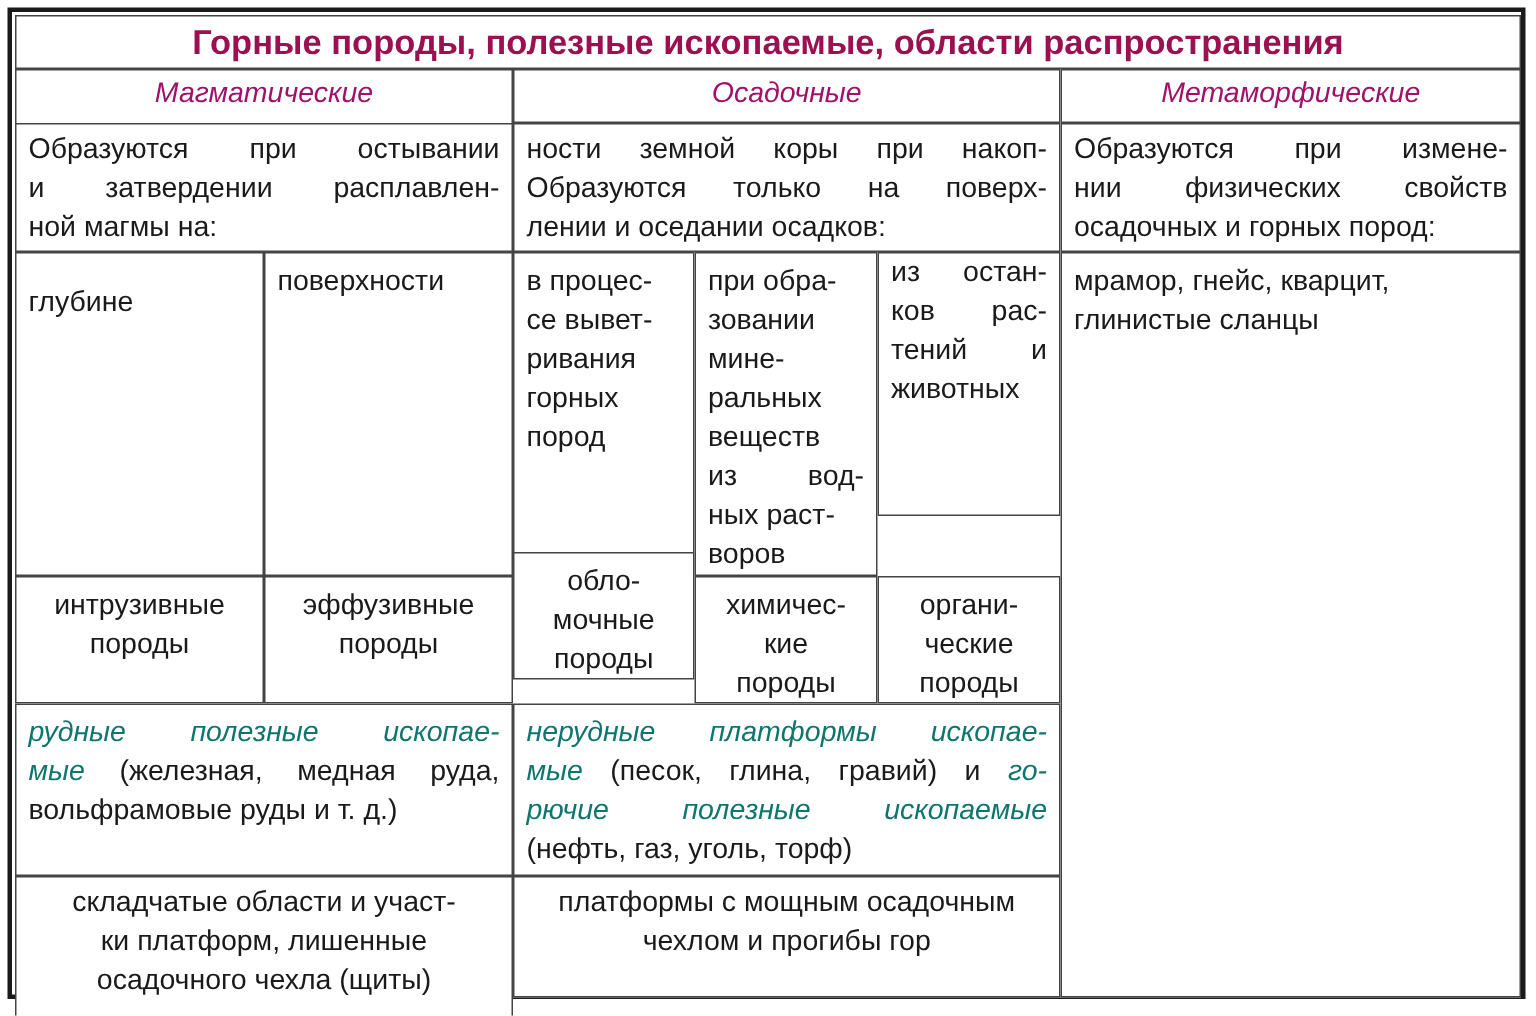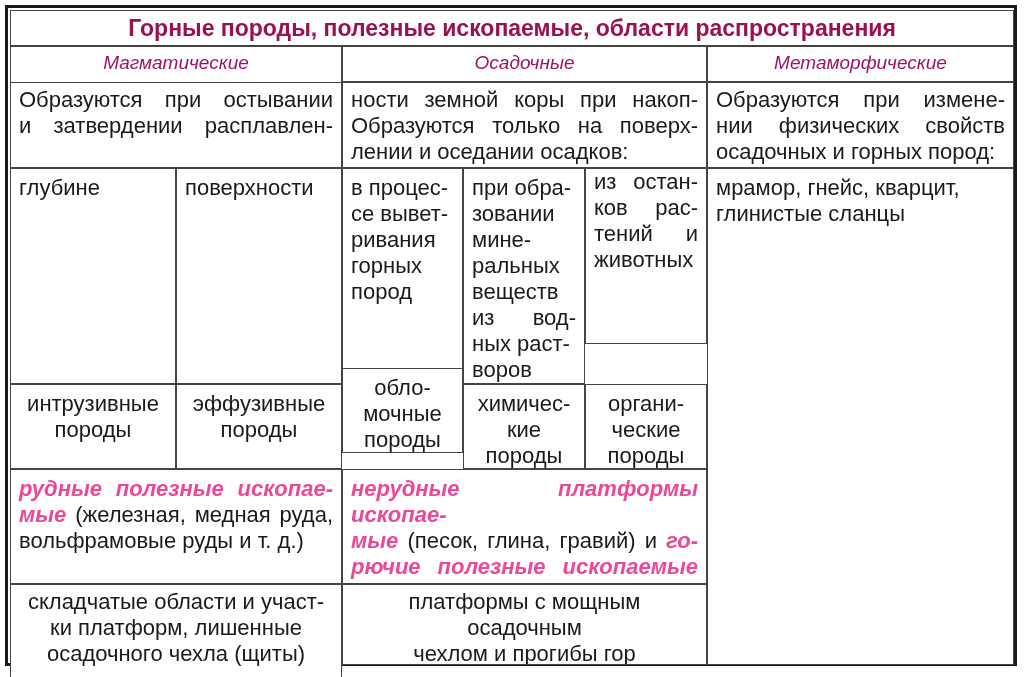--- a/index.html
+++ b/index.html
@@ -1,55 +1,56 @@
 <!DOCTYPE html>
 <html><head>
   <meta charset="utf-8">
   <style>
     html, body { margin: 0; padding: 0; background: #ffffff; }
     body { width: 1024px; height: 677px; position: relative; overflow: hidden;
            font-family: "Liberation Sans", sans-serif; color: #1a1a1a; }
     .frame { position: absolute; left: 5px; top: 5px; width: 1012px; height: 661px;
              border: 3px solid #1a1a1a; box-sizing: border-box; }
     .cell { position: absolute; box-sizing: border-box; border: 1px solid #444;
-            background: #fff; padding: 2px 8px; font-size: 22px; line-height: 26px; overflow: hidden; }
+            background: #fff; padding: 2px 8px; font-size: 19px; line-height: 26px; overflow: hidden; }
     .title { color: #9b1050; font-weight: bold; font-size: 23px; text-align: center; line-height: 30px; }
     .hdr { color: #a0126a; font-style: italic; text-align: center; font-size: 19px; line-height: 28px; }
     .center { text-align: center; }
-    .hl { color: #ec4899; font-style: italic; font-weight: bold; }
+    .hl { color: #0f766e; font-style: italic; }
     .line { display: block; }
     .jl { display: block; text-align: justify; text-align-last: justify; }
   </style>
 </head>
 <body>
 
 <div class="frame"></div>
 
 <div class="cell title" style="left:10px;top:10px;width:1004px;height:36px;">Горные породы, полезные ископаемые, области распространения</div>
 
 <div class="cell hdr" style="left:10px;top:46px;width:332px;height:44px;">Магматические</div>
 <div class="cell hdr" style="left:342px;top:46px;width:365px;height:36px;">Осадочные</div>
 <div class="cell hdr" style="left:707px;top:46px;width:307px;height:36px;">Метаморфические</div>
 
 <div class="cell" style="left:10px;top:82px;width:332px;height:86px;padding-top:4px;">
   <span class="jl">Образуются при остывании</span>
   <span class="jl">и затвердении расплавлен-</span>
+  <span class="line">ной магмы на:</span>
 </div>
 <div class="cell" style="left:342px;top:82px;width:365px;height:86px;padding-top:4px;">
   <span class="jl">ности земной коры при накоп-</span>
   <span class="jl">Образуются только на поверх-</span>
   <span class="line">лении и оседании осадков:</span>
 </div>
 <div class="cell" style="left:707px;top:82px;width:307px;height:86px;padding-top:4px;">
   <span class="jl">Образуются при измене-</span>
   <span class="jl">нии физических свойств</span>
   <span class="line">осадочных и горных пород:</span>
 </div>
 
-<div class="cell" style="left:10px;top:168px;width:166px;height:216px;padding-top:6px;">глубине</div>
+<div class="cell" style="left:10px;top:168px;width:166px;height:216px;padding-top:20px;">глубине</div>
 <div class="cell" style="left:176px;top:168px;width:166px;height:216px;padding-top:6px;">поверхности</div>
 <div class="cell" style="left:342px;top:168px;width:121px;height:216px;padding-top:6px;">
   <span class="line">в процес-</span>
   <span class="line">се вывет-</span>
   <span class="line">ривания</span>
   <span class="line">горных</span>
   <span class="line">пород</span>
 </div>
 <div class="cell" style="left:463px;top:168px;width:122px;height:216px;padding-top:6px;">
   <span class="line">при обра-</span>

